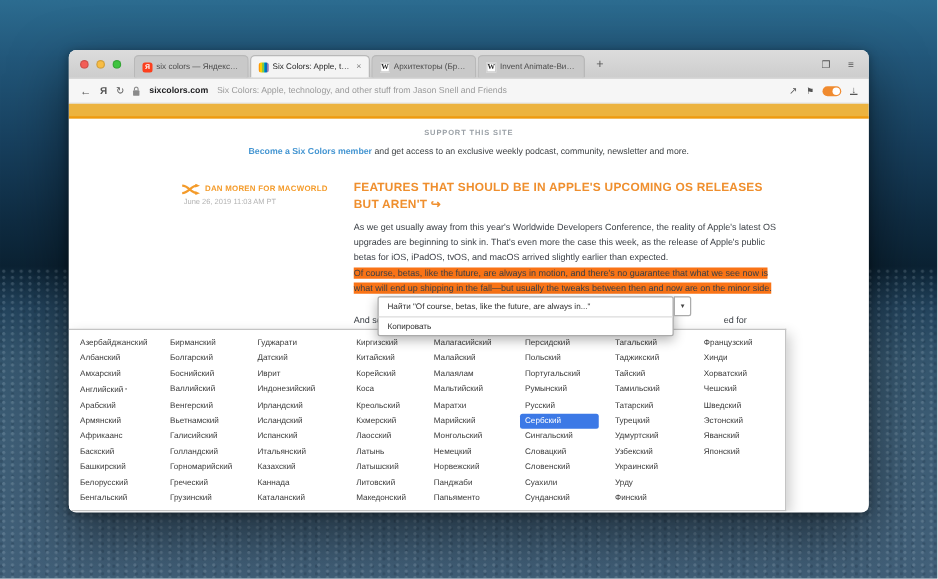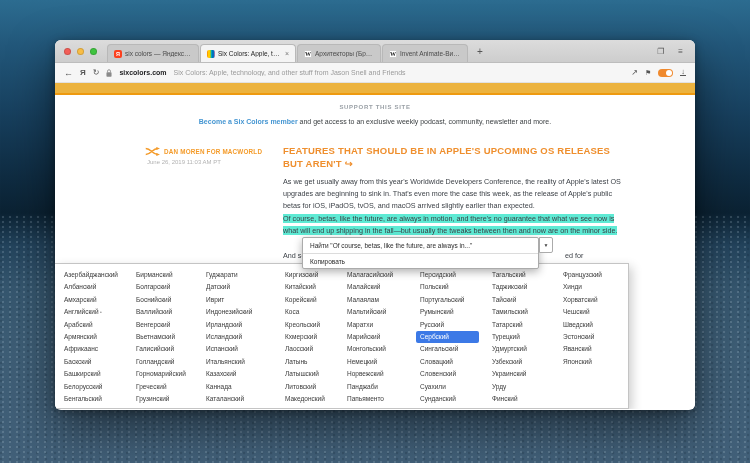--- a/index.html
+++ b/index.html
@@ -59,23 +59,23 @@
 
   .byline-block { position:absolute; left:90px; top:52px; width:130px; }
   .byline-row { display:flex; align-items:center; gap:4px; }
   .byline-text { color:#f49b2a; font-weight:bold; font-size:6.3px; letter-spacing:.2px; }
   .date-text { color:#b3b3b3; font-size:6px; margin-top:3px; margin-left:2px; }
 
   .headline { position:absolute; left:228px; top:50px; width:338px; font-size:9.5px; font-weight:bold;
     color:#ef8f2e; line-height:12.5px; letter-spacing:.2px; }
   .para { position:absolute; left:228px; width:340px; font-size:7.2px; line-height:11.8px; color:#3a3f45; }
   .p1 { top:81px; } .p2 { top:118px; }
-  .selhl { background:#5eead4;margin-top:32px; }
+  .selhl { background:#f97316;margin-top:32px; }
   .p3a { position:absolute; left:228px; top:156px; font-size:7.2px; color:#3a3f45; }
-  .p3b { position:absolute; left:510px; top:156px; font-size:7.2px; color:#3a3f45;text-align:right; }
+  .p3b { position:absolute; left:524px; top:156px; font-size:7.2px; color:#3a3f45;text-align:right; }
 
   
   .ctx-menu { position:absolute; left:247px; top:142px; width:237px; background:#fff;
     border:1px solid #ababab; border-radius:2px; box-shadow:0 3px 9px rgba(0,0,0,.3); z-index:30; }
   .ctx-row { height:15px; display:flex; align-items:center; padding:0 7px; font-size:6.5px; color:#2b2b2b; white-space:nowrap; overflow:hidden; }
   .ctx-row + .ctx-row { border-top:1px solid #dcdcdc; }
   .ctx-arrow { position:absolute; left:236px; top:-1px; width:14px; height:16px; background:#fff;
     border:1px solid #ababab; border-radius:0 2px 2px 0; display:flex; align-items:center; justify-content:center;
     font-size:5px; color:#444; }
 

